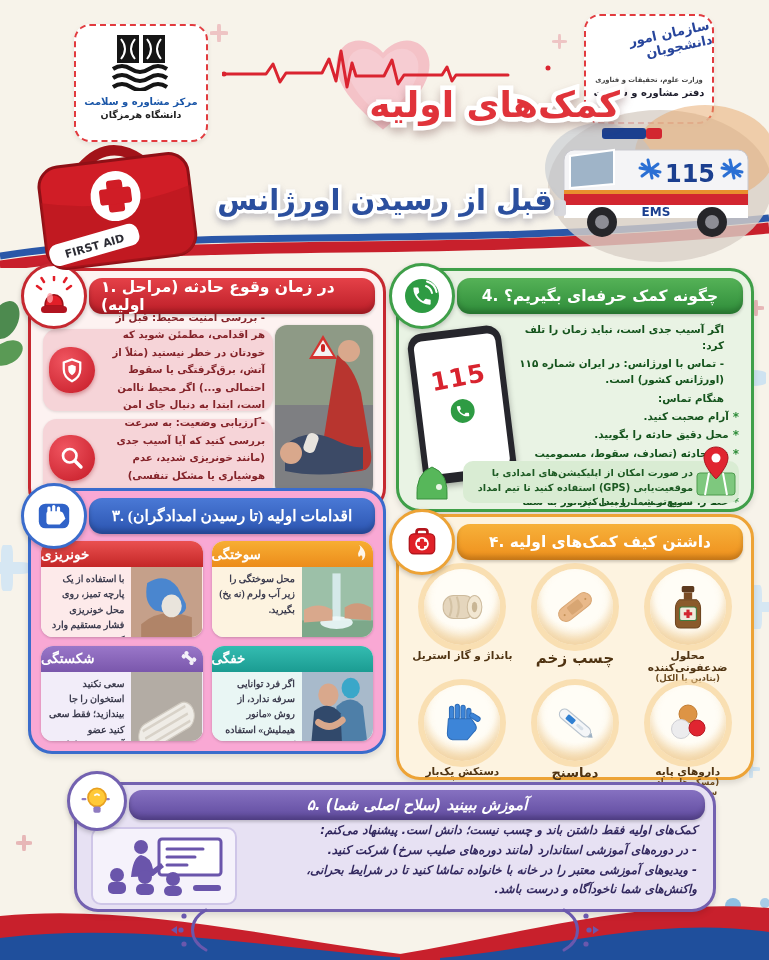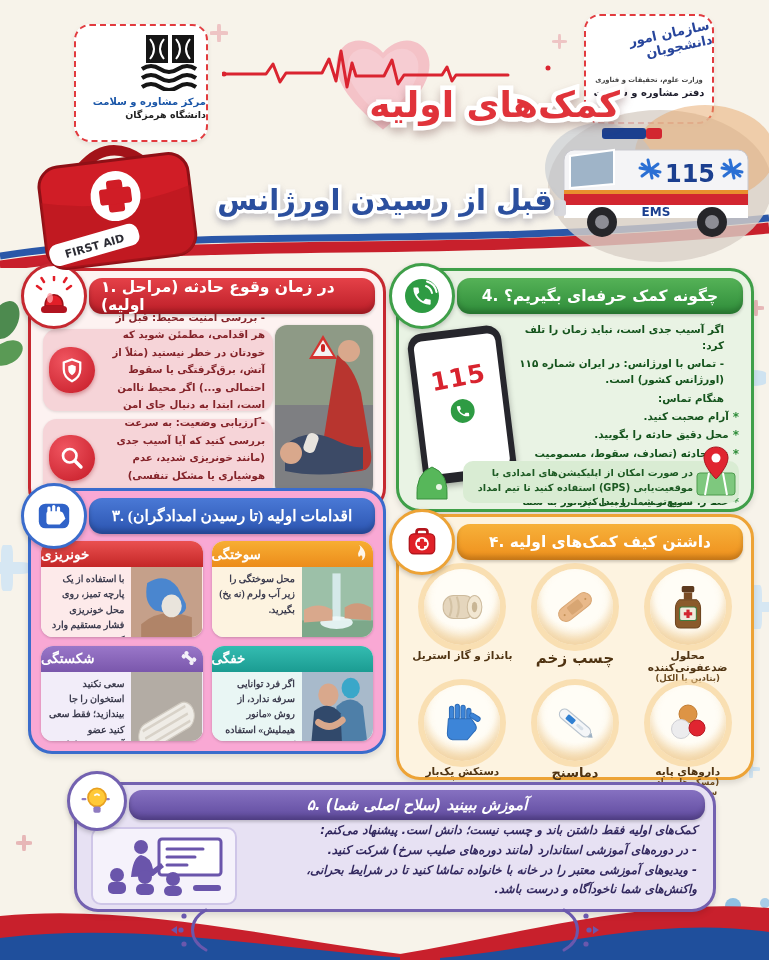--- a/index.html
+++ b/index.html
@@ -139,21 +139,21 @@
   <svg class="abs" style="left:318px;top:24px;z-index:1;" width="130" height="120" viewBox="0 0 100 100">
     <path d="M50 88 C20 64 8 44 12 28 C16 12 36 8 50 24 C64 8 84 12 88 28 C92 44 80 64 50 88 Z" fill="#f3b9c1" opacity=".85"></path>
     <path d="M50 78 C28 60 18 44 21 31 C24 19 39 16 50 29 C61 16 76 19 79 31 C82 44 72 60 50 78 Z" fill="#f6cdd3" opacity=".9"></path>
   </svg>
   <svg class="abs" style="left:222px;top:40px;z-index:2;" width="330" height="64" viewBox="0 0 330 64">
     <path d="M2 34 h42 l7 -10 7 18 6 -9 h36 l7 -14 7 22 5 -30 6 36 5 -24 4 13 h28 l8 -16 6 24 6 -9 h38 l5 -8 5 14 4 -6 h52" fill="none" stroke="#da2430" stroke-width="3" stroke-linecap="round" stroke-linejoin="round"></path>
     <circle cx="2" cy="34" r="2.5" fill="#da2430"></circle>
       <circle cx="326" cy="28" r="2.5" fill="#da2430"></circle>
   </svg>
 
-  <div class="logo-box" style="left:74px;top:24px;width:130px;height:114px;align-items:flex-end;">
+  <div class="logo-box" style="left:74px;top:24px;width:130px;height:114px;">
     <svg width="72" height="58" viewBox="0 0 72 58" style="margin-top:7px;">
       <rect x="12" y="2" width="22" height="28" fill="#151515"></rect>
       <rect x="38" y="2" width="22" height="28" fill="#151515"></rect>
       <path d="M16 6 q8 10 0 20 M30 6 q-8 10 0 20" stroke="#fff" stroke-width="2" fill="none"></path>
       <path d="M42 6 q8 10 0 20 M56 6 q-8 10 0 20" stroke="#fff" stroke-width="2" fill="none"></path>
       <path d="M8 36 q9 -6 18 0 t18 0 t18 0" stroke="#151515" stroke-width="4" fill="none"></path>
       <path d="M8 45 q9 -6 18 0 t18 0 t18 0" stroke="#151515" stroke-width="4" fill="none"></path>
       <path d="M8 54 q9 -6 18 0 t18 0 t18 0" stroke="#151515" stroke-width="4" fill="none"></path>
     </svg>
     <div class="rtl" style="font-size:10px;font-weight:bold;color:#1a56a8;margin-top:5px;">مرکز مشاوره و سلامت</div>

